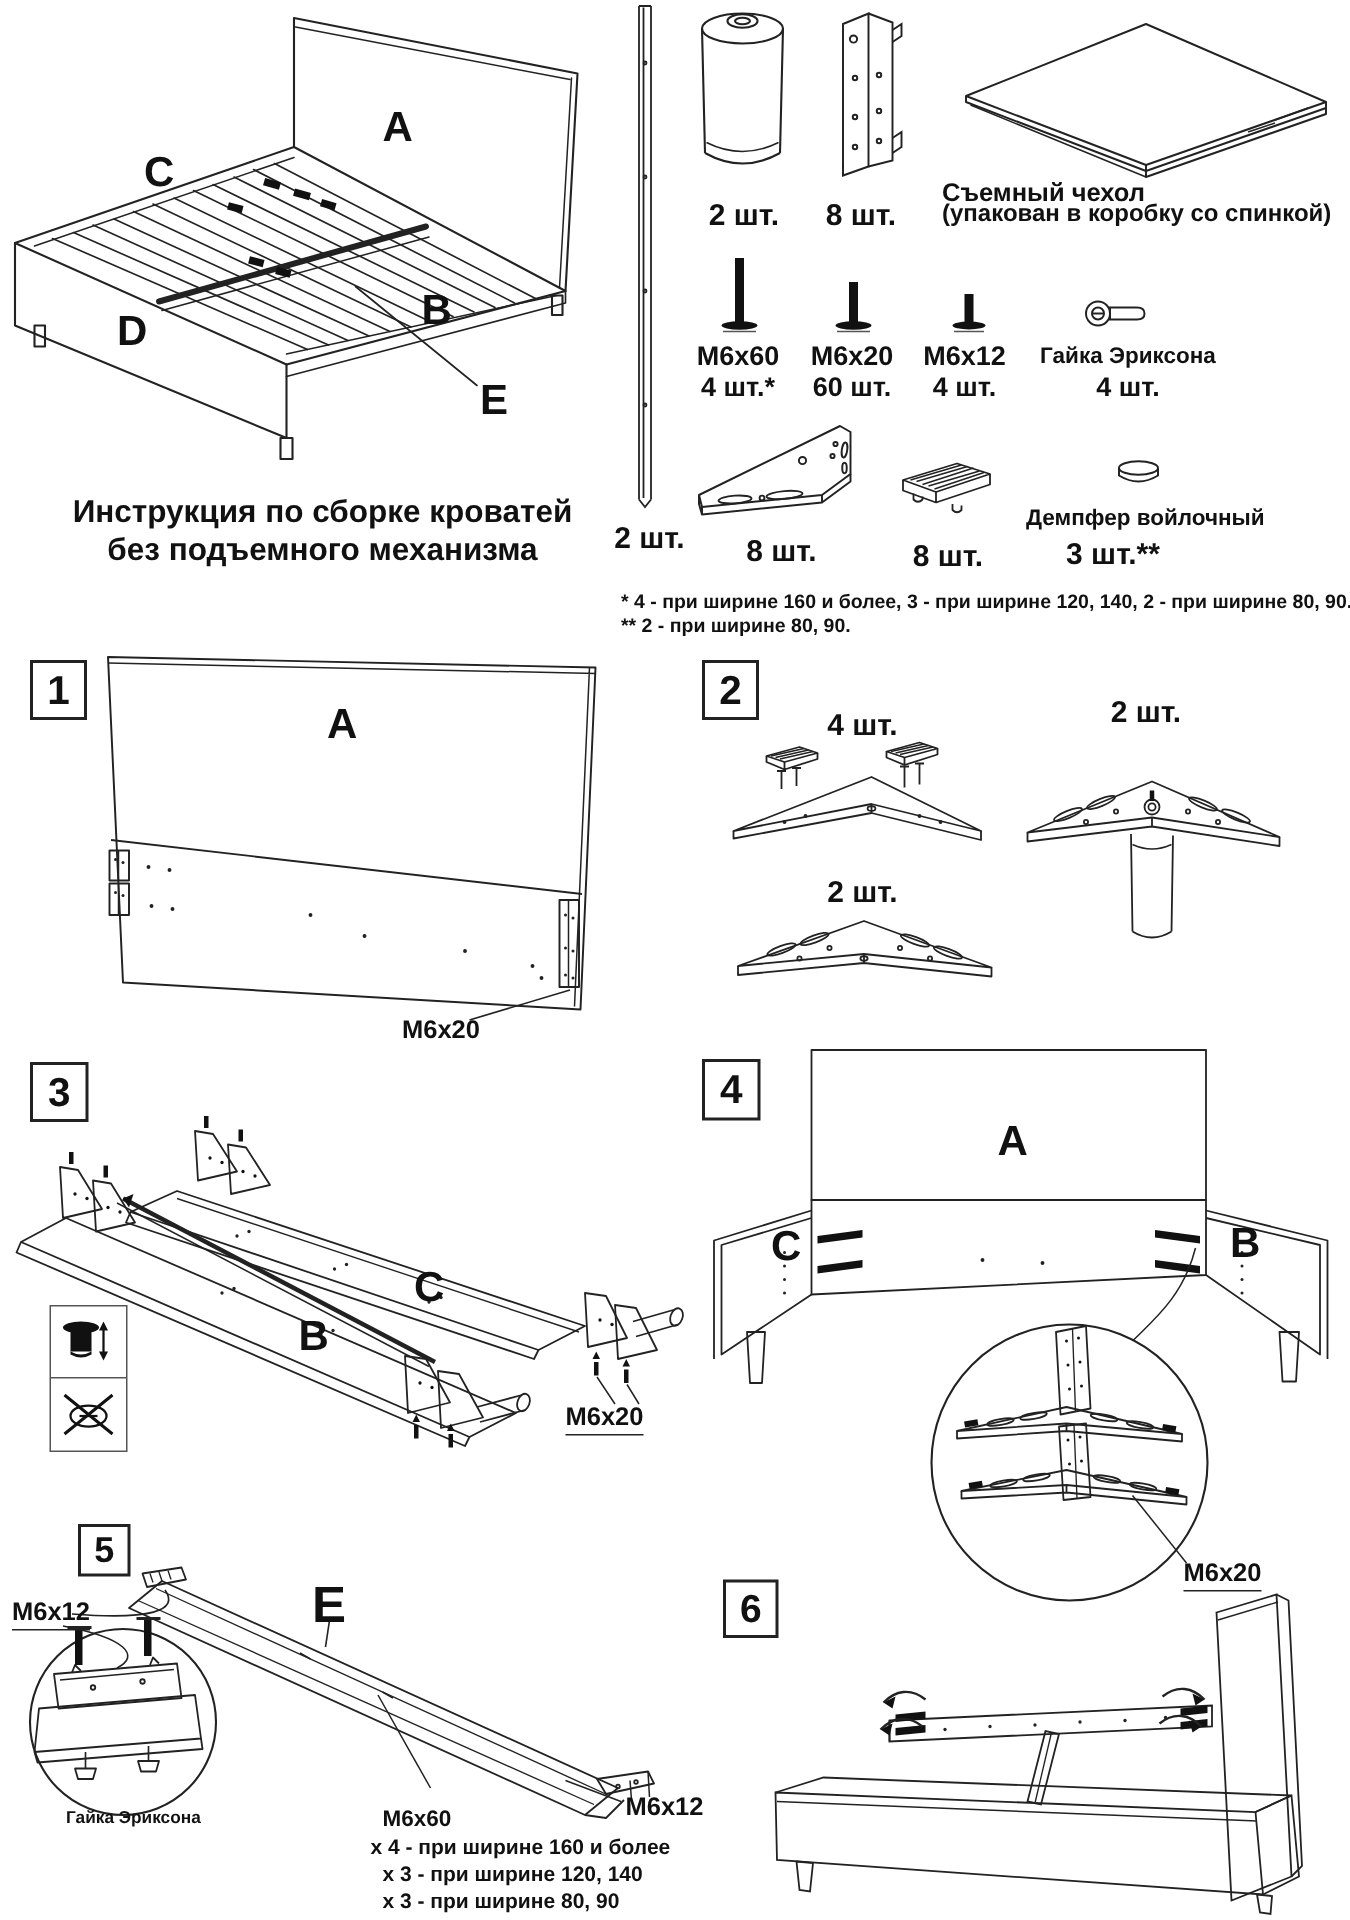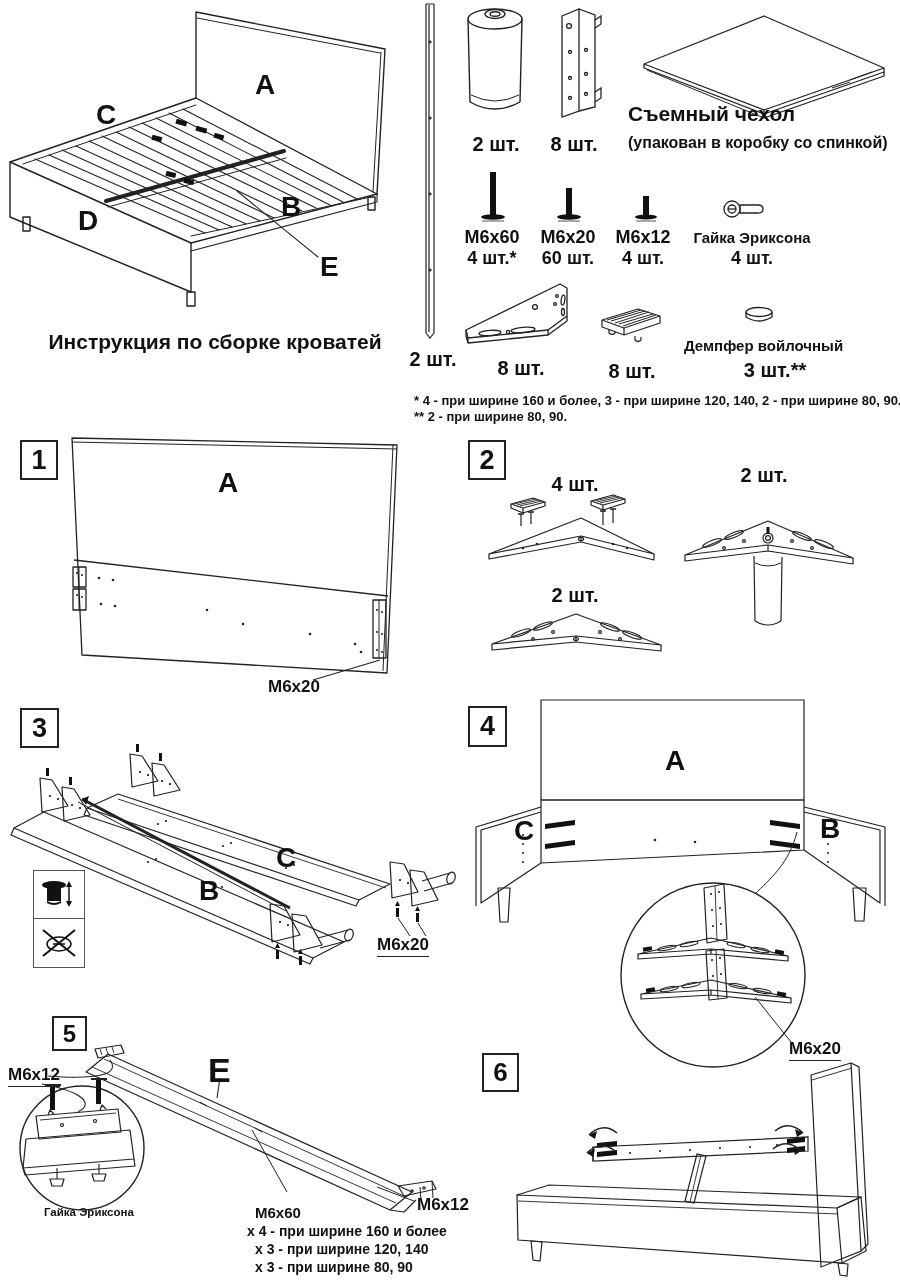--- a/index.html
+++ b/index.html
@@ -57,20 +57,21 @@
       </g>
     </g>
   </svg>
   <div class="lbl" style="left:255;top:70;left:255px;top:70px;font-size:28px">A</div>
   <div class="lbl" style="left:96px;top:100px;font-size:28px">C</div>
   <div class="lbl" style="left:281px;top:192px;font-size:28px">B</div>
   <div class="lbl" style="left:78px;top:206px;font-size:28px">D</div>
   <div class="lbl" style="left:320px;top:252px;font-size:28px">E</div>
 
   <div class="lbl ctr" style="left:25px;top:330px;width:380px;font-size:21px">Инструкция по сборке кроватей</div>
+  <div class="lbl ctr" style="left:25px;top:355px;width:380px;font-size:21px">без подъемного механизма</div>
 
   <svg style="left:412px;top:0" width="46" height="345" viewBox="0 0 46 345">
     <g stroke="#222" stroke-width="1.2" fill="none">
       <path d="M14,4 L22,4 M14,4 L14,333 M22,4 L22,333 M17,5 L17,332"></path>
       <path d="M14,333 L18,338 L22,333"></path>
       <circle cx="18" cy="42" r="1"></circle>
         <circle cx="18" cy="118" r="1"></circle>
       <circle cx="18" cy="194" r="1"></circle>
         <circle cx="18" cy="270" r="1"></circle>
     </g>
@@ -109,21 +110,21 @@
   <svg style="left:636px;top:8px" width="254" height="112" viewBox="0 0 254 112">
     <g stroke="#222" stroke-width="1.3" fill="none" stroke-linejoin="round">
       <path d="M8,56 L128,8 L248,60 L128,102 Z"></path>
       <path d="M128,102 L128,106 L248,64 L248,60"></path>
       <path d="M8,56 L8,60 L128,106"></path>
       <path d="M128,106 L128,110 L248,68 L248,64"></path>
       <path d="M11,62 L128,110" stroke-width="1"></path>
       <path d="M214,72 L236,64 M196,80 L214,74" stroke-width="1"></path>
     </g>
   </svg>
-  <div class="lbl" style="left:628px;top:102px;font-size:21px">Съемный чехол</div>
+  <div class="lbl" style="left:628px;top:120px;font-size:17px">Съемный чехол</div>
   <div class="lbl" style="left:628px;top:134px;font-size:16px">(упакован в коробку со спинкой)</div>
 
   <svg style="left:478px;top:170px" width="30" height="56" viewBox="0 0 30 56">
     <rect x="12" y="2" width="6" height="43" fill="#111"></rect>
     <ellipse cx="15" cy="47" rx="12" ry="2.8" fill="#111"></ellipse>
     <path d="M4,51 L26,51" stroke="#555" stroke-width="1"></path>
   </svg>
   <div class="lbl ctr" style="left:458px;top:228px;width:68px;font-size:18px">M6x60</div>
   <div class="lbl ctr" style="left:458px;top:249px;width:68px;font-size:18px">4 шт.*</div>
 
@@ -180,21 +181,21 @@
   </svg>
   <div class="lbl ctr" style="left:600px;top:360px;width:64px;font-size:20px">8 шт.</div>
 
   <svg style="left:742px;top:304px" width="34" height="26" viewBox="0 0 34 26">
     <g stroke="#222" stroke-width="1.3" fill="none">
       <ellipse cx="17" cy="8" rx="13" ry="4.5"></ellipse>
       <path d="M4,8 L4,13 Q17,21 30,13 L30,8"></path>
     </g>
   </svg>
   <div class="lbl ctr" style="left:684px;top:338px;width:150px;font-size:15px">Демпфер войлочный</div>
-  <div class="lbl ctr" style="left:735px;top:359px;width:80px;font-size:20px">3 шт.**</div>
+  <div class="lbl ctr" style="left:702px;top:359px;width:80px;font-size:20px">3 шт.**</div>
 
   <div class="lbl" style="left:414px;top:394px;font-size:13px">* 4 - при ширине 160 и более, 3 - при ширине 120, 140, 2 - при ширине 80, 90.</div>
   <div class="lbl" style="left:414px;top:410px;font-size:13px">** 2 - при ширине 80, 90.</div>
 
   <div class="stepnum" style="left:20px;top:440px;width:34px;height:36px;font-size:27px">1</div>
   <svg style="left:55px;top:428px" width="400" height="280" viewBox="0 0 400 280">
     <g stroke="#222" stroke-width="1.3" fill="none" stroke-linejoin="round">
       <path d="M17,10 L342,17 L332,245 L27,227 Z"></path>
       <path d="M17,14 L342,21 M338,17 L328,243" stroke-width="1"></path>
       <path d="M19,132 L333,168"></path>

